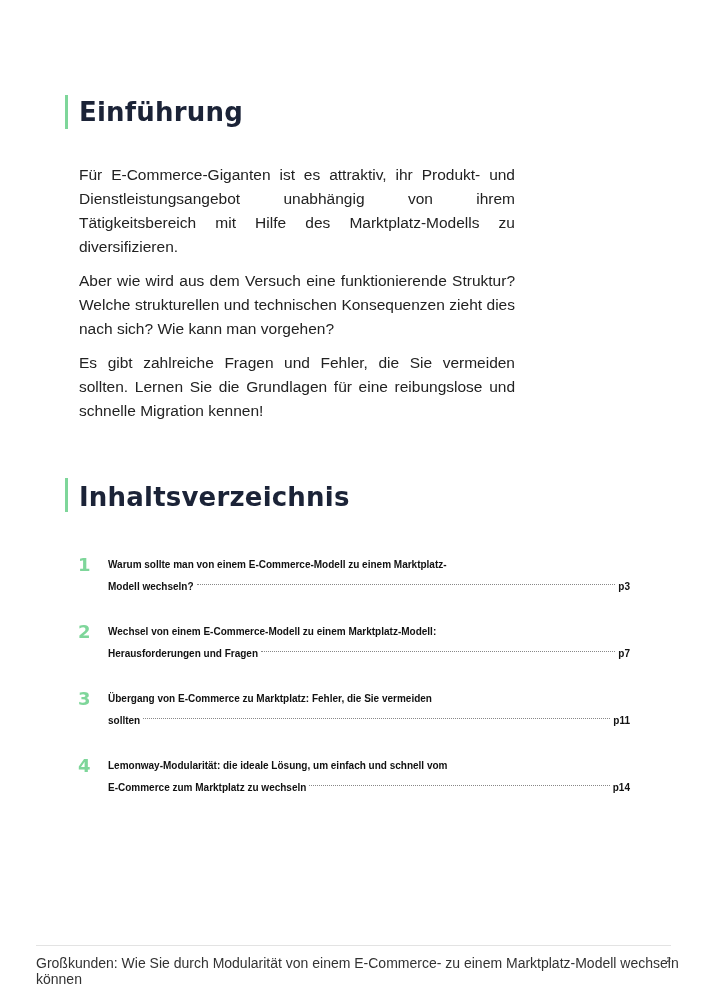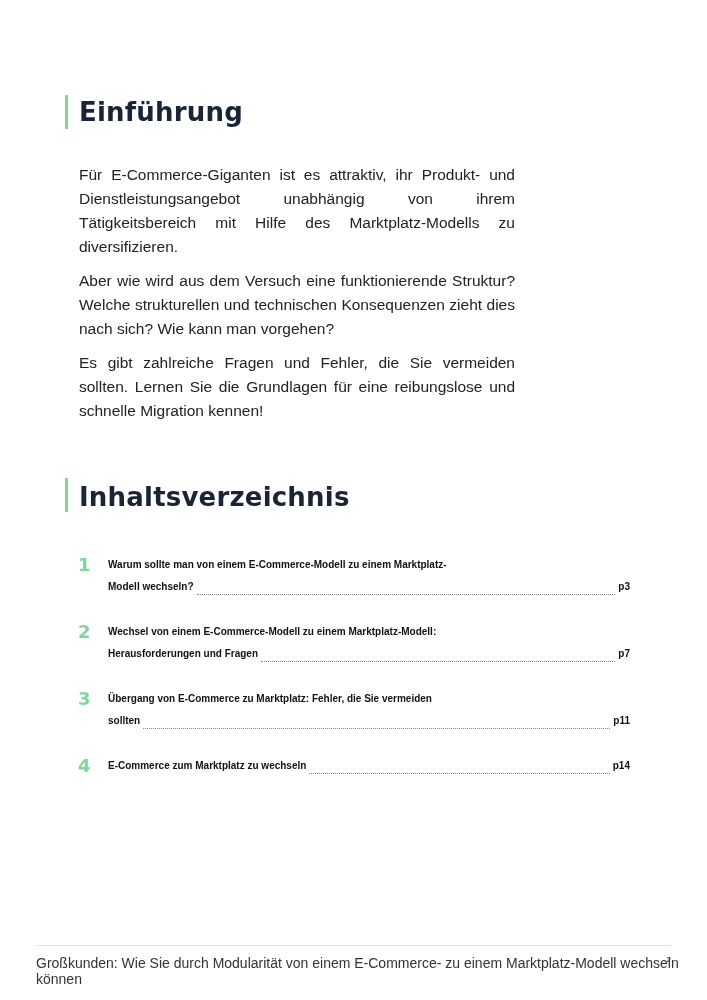--- a/index.html
+++ b/index.html
@@ -13,21 +13,21 @@
   #h-toc { top: 478px; align-items: flex-end; }
   .intro { position: absolute; left: 79px; width: 436px; top: 163px;
            font-family: "Liberation Sans", sans-serif; font-size: 15.5px; line-height: 24px; color: #222; }
   .intro p { margin: 0 0 10px 0; text-align: justify; }
   .toc { position: absolute; left: 78px; top: 554px; width: 552px; }
   .toc-item { display: flex; margin-bottom: 23px; }
   .toc-num { width: 30px; font-family: "DejaVu Sans", sans-serif; font-weight: bold;
              font-size: 18px; color: #7ed69a; line-height: 22px; }
   .toc-body { flex: 1; font-family: "Liberation Sans", sans-serif; font-weight: bold;
               font-size: 10px; line-height: 22px; color: #111; }
-  .toc-last { display: flex; align-items: flex-end; }
+  .toc-last { display: flex; align-items: center; }
   .toc-dots { flex: 1; border-bottom: 1.5px dotted #888; margin: 0 3px; transform: translateY(-3px); }
   .toc-page { font-weight: bold; }
   .footer-line { position: absolute; left: 36px; right: 36px; top: 945px; height: 1px; background: #e3e3e3; }
   .footer-text { position: absolute; left: 36px; top: 955px; font-family: "Liberation Sans", sans-serif;
                  font-size: 14px; color: #333; }
   .footer-page { position: absolute; right: 36px; top: 955px; font-family: "Liberation Sans", sans-serif;
                  font-size: 8px; color: #333; }
 </style>
 </head>
 <body>
@@ -78,20 +78,21 @@
       <div class="toc-last">
         <span>sollten</span>
         <span class="toc-dots"></span>
         <span class="toc-page">p11</span>
       </div>
     </div>
   </div>
   <div class="toc-item">
     <div class="toc-num">4</div>
     <div class="toc-body">
+      <div>Lemonway-Modularität: die ideale Lösung, um einfach und schnell vom</div>
       <div class="toc-last">
         <span>E-Commerce zum Marktplatz zu wechseln</span>
         <span class="toc-dots"></span>
         <span class="toc-page">p14</span>
       </div>
     </div>
   </div>
 </div>
 
 <div class="footer-line"></div>

